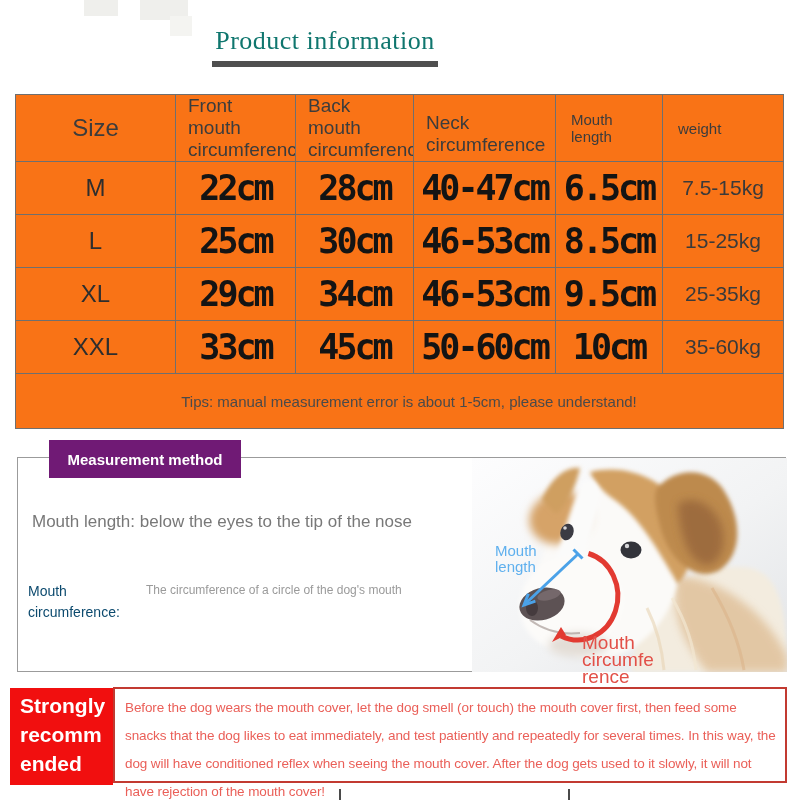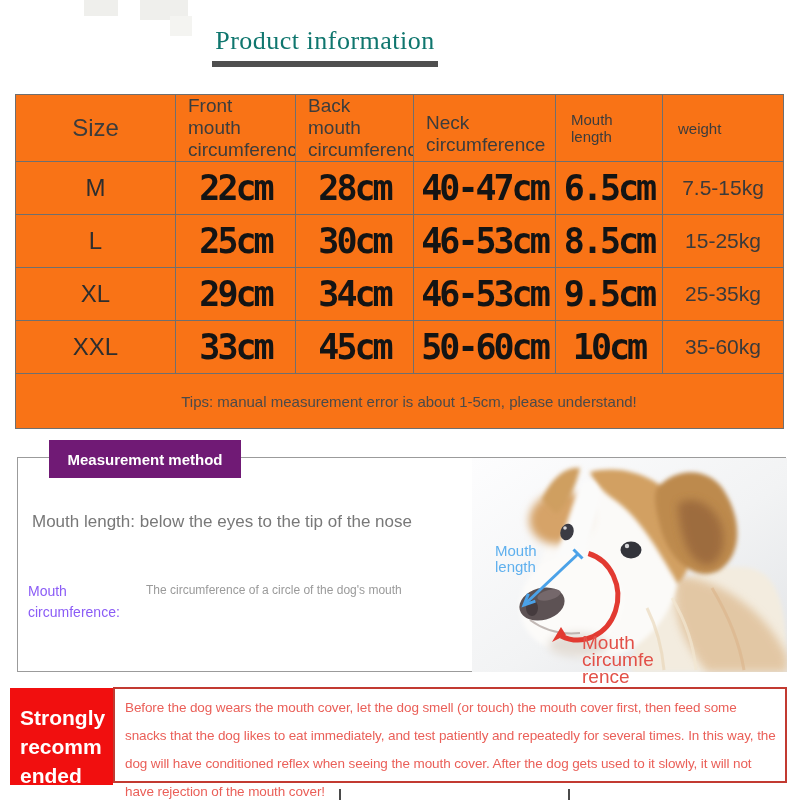--- a/index.html
+++ b/index.html
@@ -42,38 +42,38 @@
   }
 
   
   .measure-box { position:absolute; left:17px; top:457px; width:769px; height:215px; border:1px solid #9b9b9b; box-sizing:border-box; }
   .badge {
     position:absolute; left:49px; top:440px; width:192px; height:38px;
     background:#701a75; color:#ffffff; font-size:15px; font-weight:bold;
     display:flex; align-items:center; justify-content:center;
   }
   .note { position:absolute; left:32px; top:512px; font-size:17px; color:#787878; }
-  .circ-label { position:absolute; left:28px; top:581px; width:122px; font-size:14px; color:#8b5cf6; line-height:21px; }
+  .circ-label { position:absolute; left:28px; top:581px; width:122px; font-size:14px; color:#0c4a6e; line-height:21px; }
   .circ-desc { position:absolute; left:146px; top:577px; width:322px; font-size:12px; color:#9a9a9a; line-height:26px; }
 
   .photo { position:absolute; left:472px; top:458px; width:315px; height:214px; overflow:hidden; }
   .ann-blue {
     position:absolute; left:495px; top:543px; width:56px;
     font-size:15px; color:#5fb0ee; line-height:16px;
   }
   .ann-red {
     position:absolute; left:582px; top:634px; width:76px;
     font-size:19px; color:#e25048; line-height:17px; overflow-wrap:break-word;
   }
 
   
   .rec-label {
     position:absolute; left:10px; top:688px; width:103px; height:97px;
     background:#f10f0f; color:#ffffff; font-size:21px; font-weight:bold;
-    line-height:29px; padding:15px 0 0 10px; box-sizing:border-box; white-space:pre-line;
+    line-height:29px; padding:3px 0 0 10px; box-sizing:border-box; white-space:pre-line;
   }
   .rec-frame { position:absolute; left:113px; top:687px; width:674px; height:96px; border:2px solid #c23a31; box-sizing:border-box; }
   .rec-text {
     position:absolute; left:125px; top:694px; width:652px;
     font-size:13.5px; letter-spacing:-0.1px; line-height:28px; color:#ea5f58;
   }
   .tick { position:absolute; width:2px; height:11px; background:#4a4a4a; }
 </style>
 </head>
 <body>

